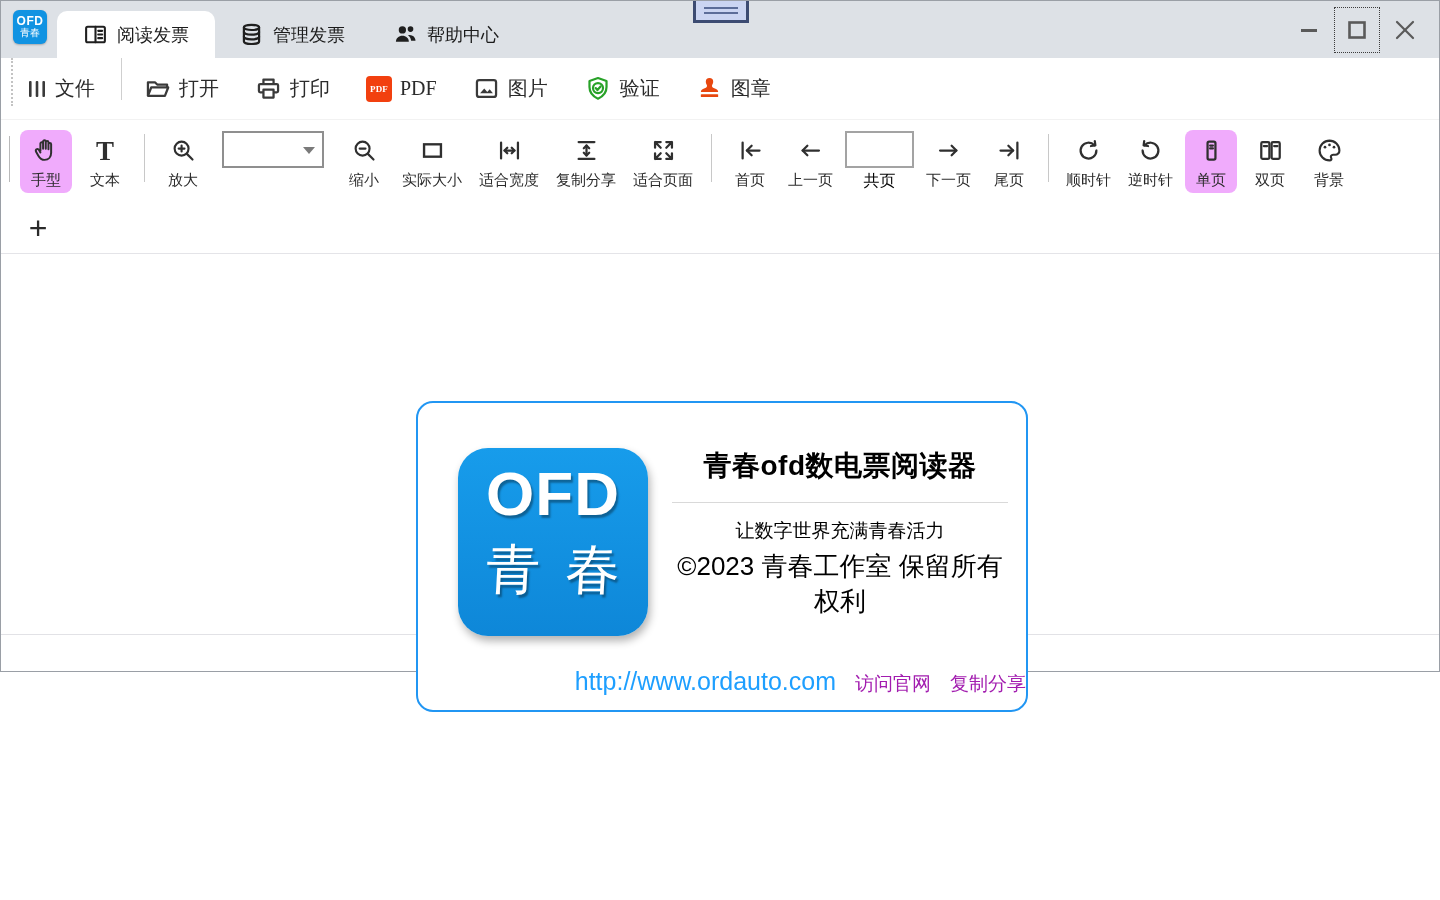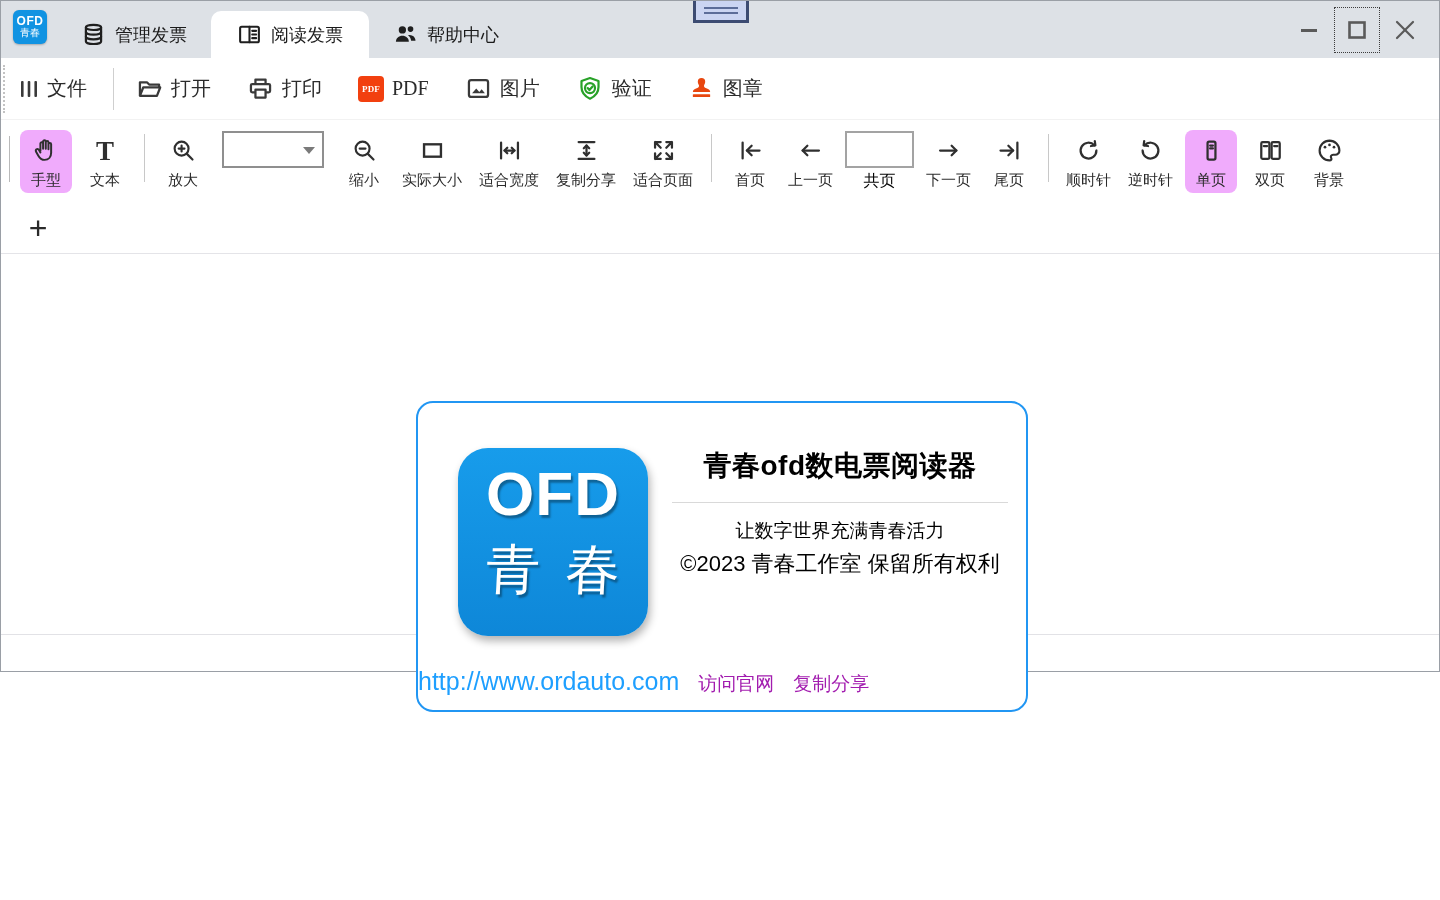--- a/index.html
+++ b/index.html
@@ -15,21 +15,21 @@
   .tab { height:47px; display:flex; align-items:center; gap:9px; padding:0 24px; font-size:18px; color:#1b1b1b; font-family:"Liberation Serif","DejaVu Serif",serif; cursor:default; }
   .tab.active { background:#fff; border-radius:10px 10px 0 0; padding:0 26px; }
   .tab svg { flex:0 0 auto; }
   .drag-widget { position:absolute; left:692px; top:0; width:56px; height:22px; background:#cbd5f2; border:3px solid #3c4b72; border-top:none; display:flex; flex-direction:column; align-items:center; justify-content:center; gap:3px; }
   .drag-widget i { display:block; width:34px; height:2px; background:#5c6d99; }
   .win-controls { position:absolute; right:14px; top:0; height:57px; display:flex; align-items:center; gap:8px; }
   .win-btn { width:40px; height:40px; display:flex; align-items:center; justify-content:center; }
   .win-btn.focus-ring { outline:1px dotted #3c3c3c; outline-offset:2px; }
 
   
-  .toolbar1 { height:62px; background:#fff; display:flex; align-items:center; padding-left:0; flex:0 0 auto; border-bottom:1px solid #f2f2f2; }
+  .toolbar1 { height:62px; background:#fff; display:flex; padding-left:8px; flex:0 0 auto; border-bottom:1px solid #f2f2f2; }
   .gripper { width:1px; height:48px; border-left:2px dotted #c3c3c3; margin:0 14px 0 2px; }
   .tb1-btn { display:flex; align-items:center; gap:8px; margin-right:36px; font-size:20px; color:#2b2b2b; font-family:"Liberation Serif","DejaVu Serif",serif; cursor:default; }
   .vsep1 { width:1px; height:42px; background:#cfcfcf; margin:0 22px 0 -10px; }
   .pdf-badge { width:26px; height:26px; background:#f2400f; border-radius:4px; color:#fff; font-size:9px; font-weight:800; display:flex; align-items:center; justify-content:center; letter-spacing:.2px; }
 
   
   .toolbar2 { height:82px; background:#fff; display:flex; align-items:center; padding-left:6px; flex:0 0 auto; }
   .grip2 { width:1px; height:46px; background:#b9b9b9; margin:0 10px 4px 2px; }
   .tool { min-width:52px; padding:4px 5px 3px; display:flex; flex-direction:column; align-items:center; gap:3px; margin-right:7px; border-radius:4px; cursor:default; }
   .tool.selected { background:#f0abfc;border-radius:8px; }
@@ -49,68 +49,68 @@
   
   .content { flex:1 1 auto; background:#fff; position:relative; }
   .about-card { position:absolute; left:415px; top:147px; width:612px; height:311px; border:2px solid #2196f3; border-radius:17px; background:#fff; }
   .logo-big { position:absolute; left:40px; top:45px; width:190px; height:188px; border-radius:30px; background:linear-gradient(180deg,#179ceb,#0e87d8); color:#fff; box-shadow:2px 5px 8px rgba(0,0,0,.3); display:flex; flex-direction:column; align-items:center; }
   .logo-big .ofd { font-size:62px; font-weight:800; letter-spacing:1px; margin-top:14px; line-height:64px; text-shadow:2px 3px 2px rgba(0,0,0,.35); }
   .logo-big .qc { font-size:54px; font-family:"Liberation Serif","DejaVu Serif",serif; display:flex; gap:26px; margin-top:8px; text-shadow:2px 3px 2px rgba(0,0,0,.35); transform:skewX(-3deg); }
   .card-right { position:absolute; left:250px; top:44px; width:344px; text-align:center; color:#000; }
   .card-title { font-size:28px; font-weight:700; letter-spacing:.5px; }
   .card-divider { border:none; border-top:1px solid #d9d9d9; margin:17px 4px 15px; }
   .card-tagline { font-size:19px; margin-bottom:5px; }
-  .card-copy { font-size:22px; }
-  .card-bottom { position:absolute; left:0; width:100%; bottom:13px; display:flex; justify-content:flex-start; align-items:baseline; gap:19px; }
+  .card-copy { font-size:26px; }
+  .card-bottom { position:absolute; left:0; width:100%; bottom:13px; display:flex; justify-content:flex-end; align-items:baseline; gap:19px; }
   .card-url { font-size:25px; color:#1e9fff; }
   .card-link { font-size:19px; color:#a21caf; cursor:default; }
 
   
   .statusbar { height:37px; background:#fff; border-top:1px solid #e2e2e6; flex:0 0 auto; }
 
   svg.ic { display:block; }
 </style>
 </head>
 <body>
 
 <div class="window">
 
   <div class="titlebar">
     <div class="app-logo">
       <span class="l1">OFD</span>
       <span class="l2">青春</span>
-    </div>
-
-    <div class="tab">
-      <span>
-        <svg class="ic" width="25" height="25" viewBox="0 0 24 24" fill="none" stroke="#1f1f1f" stroke-width="2.1" stroke-linecap="round">
-          <ellipse cx="12" cy="5.2" rx="7.3" ry="2.5"></ellipse>
-          <path d="M4.7 5.2v13.4c0 1.4 3.3 2.5 7.3 2.5s7.3-1.1 7.3-2.5V5.2"></path>
-          <path d="M4.7 9.7c0 1.4 3.3 2.5 7.3 2.5s7.3-1.1 7.3-2.5"></path>
-          <path d="M4.7 14.2c0 1.4 3.3 2.5 7.3 2.5s7.3-1.1 7.3-2.5"></path>
-        </svg>
-      </span>
-      <span>管理发票</span>
     </div>
 
     <div class="tab active">
       <span>
         <svg class="ic" width="25" height="25" viewBox="0 0 24 24" fill="none" stroke="#1f1f1f" stroke-width="2" stroke-linecap="round">
           <rect x="3" y="4.5" width="18" height="15" rx="1.5"></rect>
           <line x1="12" y1="4.5" x2="12" y2="19.5"></line>
           <line x1="14.6" y1="8.5" x2="18.4" y2="8.5"></line>
           <line x1="14.6" y1="12" x2="18.4" y2="12"></line>
           <line x1="14.6" y1="15.5" x2="18.4" y2="15.5"></line>
         </svg>
       </span>
       <span>阅读发票</span>
     </div>
 
     <div class="tab">
       <span>
+        <svg class="ic" width="25" height="25" viewBox="0 0 24 24" fill="none" stroke="#1f1f1f" stroke-width="2.1" stroke-linecap="round">
+          <ellipse cx="12" cy="5.2" rx="7.3" ry="2.5"></ellipse>
+          <path d="M4.7 5.2v13.4c0 1.4 3.3 2.5 7.3 2.5s7.3-1.1 7.3-2.5V5.2"></path>
+          <path d="M4.7 9.7c0 1.4 3.3 2.5 7.3 2.5s7.3-1.1 7.3-2.5"></path>
+          <path d="M4.7 14.2c0 1.4 3.3 2.5 7.3 2.5s7.3-1.1 7.3-2.5"></path>
+        </svg>
+      </span>
+      <span>管理发票</span>
+    </div>
+
+    <div class="tab">
+      <span>
         <svg class="ic" width="25" height="25" viewBox="0 0 24 24" fill="#1f1f1f">
           <circle cx="9" cy="7.6" r="3.5"></circle>
           <path d="M2.8 19c0-3.4 2.8-5.7 6.2-5.7s6.2 2.3 6.2 5.7z"></path>
           <circle cx="16.8" cy="6.8" r="2.7"></circle>
           <path d="M16 12.5c3 .1 5.6 2.2 5.6 5.5h-4.2c-.3-2.3-1.4-4.2-3.1-5.2z"></path>
         </svg>
       </span>
       <span>帮助中心</span>
     </div>
 

